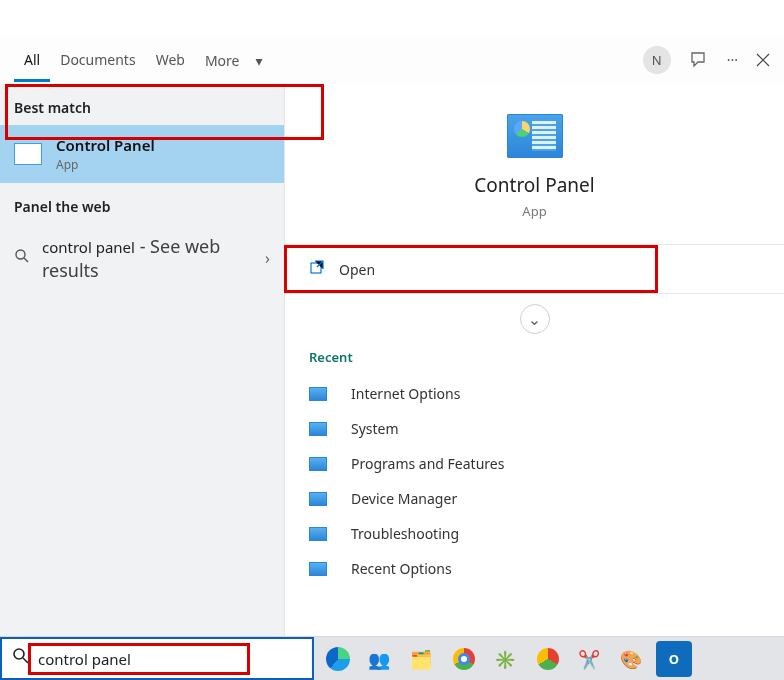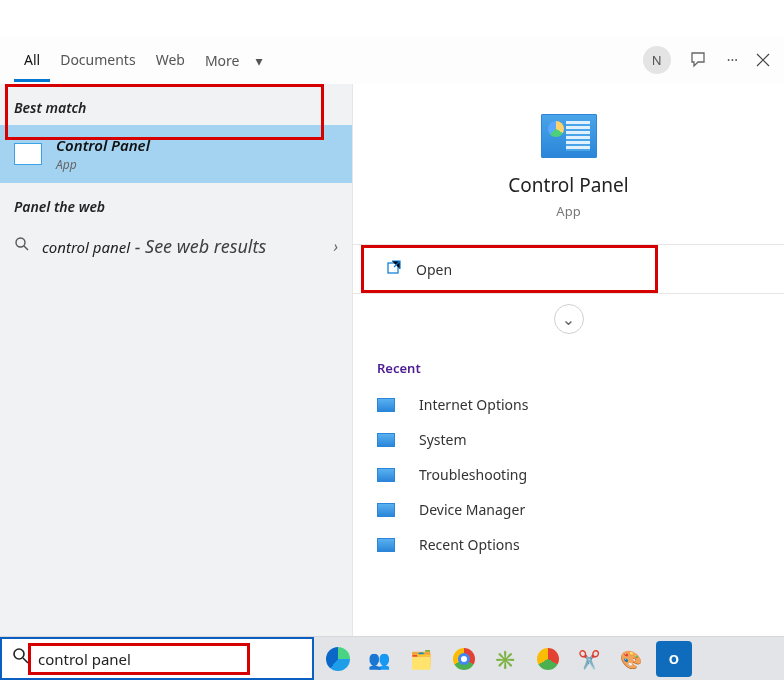--- a/index.html
+++ b/index.html
@@ -10,21 +10,21 @@
     .header { height:48px; background:#fdfdfd; display:flex; align-items:center; padding:0 8px 0 14px; font-size:14px; color:#555; border-bottom:1px solid transparent;margin-top:36px; }
     .tabs { display:flex; gap:0; flex:1; }
     .tab { padding:12px 10px 10px; cursor:default; }
     .tab.active { color:#111; border-bottom:3px solid #0078d4; padding-bottom:10px; }
     .tab.more { display:flex; align-items:center; gap:16px; }
     .hdr-right { display:flex; align-items:center; gap:18px; padding-right:6px; }
     .avatar { width:28px; height:28px; border-radius:50%; background:#e4e4e4; display:flex; align-items:center; justify-content:center; font-size:13px; color:#555; }
     .hdr-icon { color:#555; display:flex; align-items:center; justify-content:center; }
 
     .content { flex:1; display:flex; min-height:0; }
-    .left { width:352px; background:#f1f2f3; display:flex; flex-direction:column;font-style:italic; }
+    .left { width:284px; background:#f1f2f3; display:flex; flex-direction:column; }
     .right { flex:1; background:#fff; border-left:1px solid #e6e6e6; display:flex; flex-direction:column; padding-top:22px; }
 
     .section-label { font-weight:600; font-size:14px; padding:14px 14px 8px; color:#222; }
 
     .result { display:flex; align-items:center; padding:10px 14px; gap:14px; position:relative; }
     .result.selected { background:#a4d3f2; }
     .result .cp-icon { width:28px; height:22px; background:#fff; border:1px solid #3ba2e6; position:relative; flex-shrink:0; }
     .result .title { font-size:15px; font-weight:600; color:#111; }
     .result .sub { font-size:12px; color:#666; margin-top:1px; }
     .highlight { position:absolute; border:3px solid #d60000; pointer-events:none; }
@@ -37,26 +37,26 @@
     .chev { margin-left:auto; color:#666; }
 
     
     .preview-icon { width:56px; height:44px; margin:8px auto 14px; background:linear-gradient(#4aa4e8,#2b86d9); border:1px solid #2b86d9; border-radius:1px; position:relative; display:block; }
     .preview-icon::before { content:""; position:absolute; left:6px; top:6px; width:16px; height:16px; border-radius:50%; background:conic-gradient(#ffd36b 0 120deg,#4dd07a 120deg 230deg,#5aa7ff 230deg 360deg); }
     .preview-icon::after { content:""; position:absolute; right:6px; top:6px; width:24px; height:30px; background:repeating-linear-gradient(#dff1ff 0 3px,#4aa4e8 3px 5px); }
     .app-title { text-align:center; font-size:19px; color:#222; }
     .app-sub { text-align:center; font-size:13px; color:#777; margin:4px 0 24px; }
     .divider { height:1px; background:#e6e6e6; margin:0; }
 
-    .action-row { display:flex; align-items:center; gap:14px; padding:14px 24px; font-size:14px; color:#333; position:relative; background:#fff;margin-left:9px; }
+    .action-row { display:flex; align-items:center; gap:14px; padding:14px 24px; font-size:14px; color:#333; position:relative; background:#fff; }
     .action-icon { color:#0078d4; }
     .hl2 { position:absolute; left:-1px; top:0; right:126px; bottom:0; border:3px solid #d60000; pointer-events:none; }
 
     .expand { width:30px; height:30px; border:1px solid #d0d0d0; border-radius:50%; margin:10px auto 14px; display:flex; align-items:center; justify-content:center; color:#666; }
-    .recent-label { font-weight:600; font-size:13px; padding:0 24px 10px; color:#4c1d95;margin-top:11px; }
+    .recent-label { font-weight:600; font-size:13px; padding:0 24px 10px; color:#0f766e; }
     .recent-item { display:flex; align-items:center; gap:24px; padding:8px 24px; font-size:14px; color:#333; }
     .cp-small { width:18px; height:14px; background:linear-gradient(#59b1f0,#2b86d9); border:1px solid #2b86d9; flex-shrink:0; }
 
     
     .bottom { height:44px; display:flex; align-items:stretch; border-top:1px solid #d8d8d8; }
     .search-box { width:314px; border:2px solid #0a5fc1; display:flex; align-items:center; padding:0 10px; gap:8px; background:#fff; position:relative; }
     .search-box input { border:none; outline:none; font-size:15px; flex:1; color:#222; background:transparent; }
     .search-mag { color:#333; }
     .hl3 { position:absolute; left:26px; top:4px; width:222px; height:32px; border:3px solid #d60000; pointer-events:none; }
     .taskbar { flex:1; background:#e2e4e8; display:flex; align-items:center; gap:6px; padding:0 6px; }
@@ -139,25 +139,29 @@
       <div class="recent-item">
           <div class="cp-small"></div>
           <span>Internet Options</span>
         </div>
       <div class="recent-item">
           <div class="cp-small"></div>
           <span>System</span>
         </div>
       <div class="recent-item">
           <div class="cp-small"></div>
+          <span>Programs and Features</span>
+        </div>
+      <div class="recent-item">
+          <div class="cp-small"></div>
+          <span>Device Manager</span>
+        </div>
+      <div class="recent-item">
+          <div class="cp-small"></div>
           <span>Troubleshooting</span>
-        </div>
-      <div class="recent-item">
-          <div class="cp-small"></div>
-          <span>Device Manager</span>
         </div>
       <div class="recent-item">
           <div class="cp-small"></div>
           <span>Recent Options</span>
         </div>
     </div>
   </div>
 
   <div class="bottom">
     <div class="search-box">

